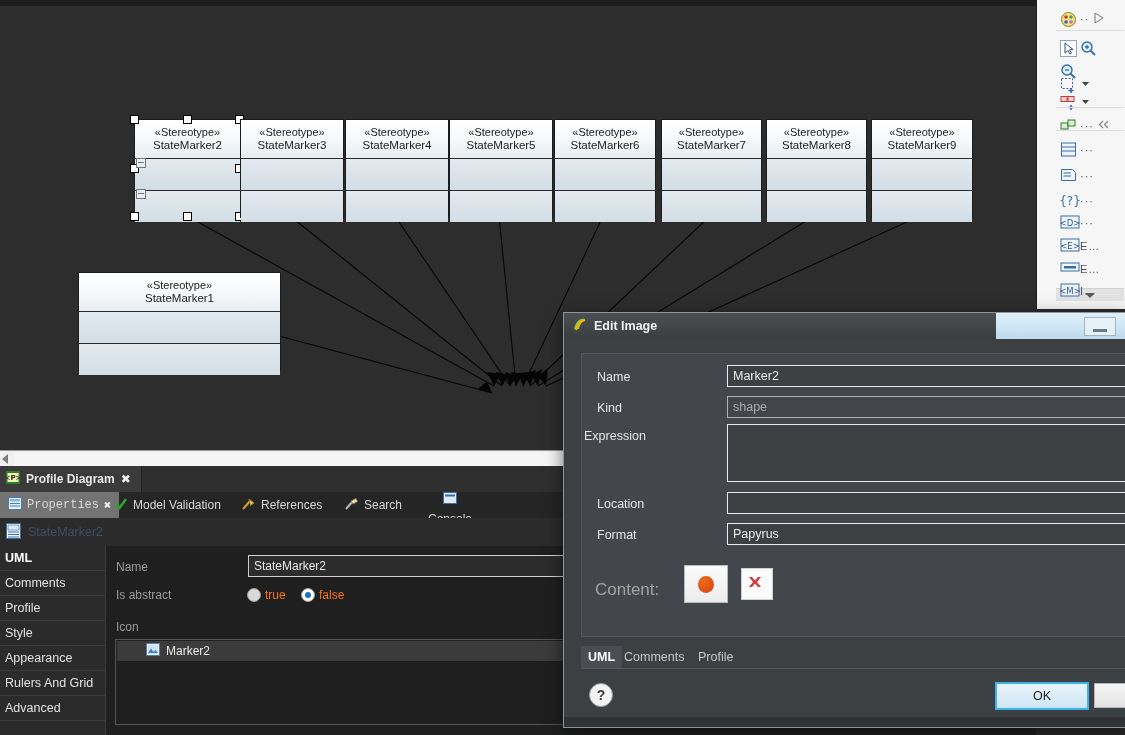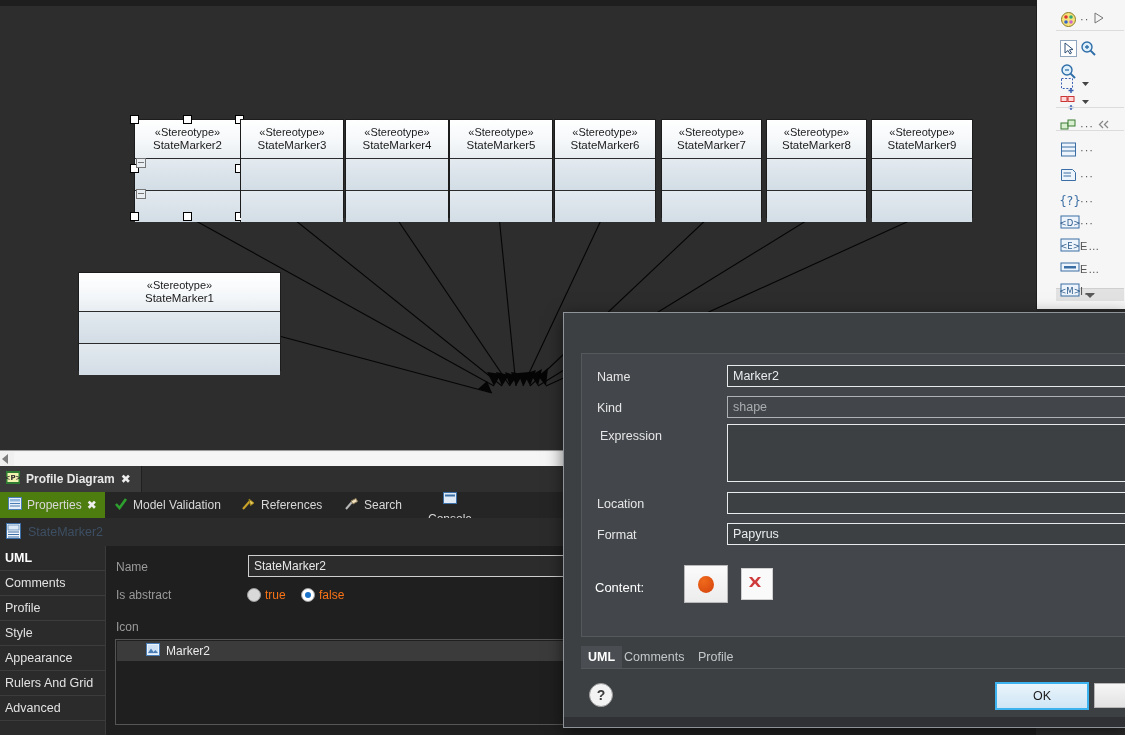--- a/index.html
+++ b/index.html
@@ -61,21 +61,21 @@
   
   #tabbar{left:0;top:466px;width:1036px;height:26px;background:#2f2f2f;border-bottom:1px solid #1b1b1b;}
   #tab-pd{position:absolute;left:0;top:0;height:26px;padding:0 10px 0 6px;display:flex;align-items:center;gap:6px;
           background:#3a3a3a;border-right:1px solid #202020;color:#e8e8e8;font-size:12px;font-weight:bold;}
   .tab-close{font-size:12px;color:#efefef;font-weight:bold;}
 
   
   #propsview{left:0;top:492px;width:1036px;height:243px;background:#2b2b2b;}
   #prop-tabs{position:absolute;left:0;top:0;width:1036px;height:26px;background:#252525;border-bottom:1px solid #1a1a1a;}
   .ptab{position:absolute;top:0;height:26px;display:flex;align-items:center;gap:5px;padding:0 8px;font-size:12px;color:#d8d8d8;}
-  .ptab.active{background:#4d7c0f;}
+  .ptab.active{background:#737373;font-family:Liberation Mono, monospace;}
   #prop-header{position:absolute;left:0;top:26px;width:1036px;height:28px;background:#2b2b2b;display:flex;align-items:center;gap:7px;padding-left:6px;}
   #prop-header .ttl{color:#3d4f63;font-size:12.5px;}
   #prop-body{position:absolute;left:0;top:54px;width:1036px;height:189px;}
   #prop-taburl{position:absolute;left:0;top:0;width:105px;height:189px;background:#2b2b2b;}
   .ltab{position:relative;height:24px;display:flex;align-items:center;padding-left:5px;font-size:12.5px;color:#e2e2e2;border-bottom:1px solid #3c3c3c;}
   .ltab.sel{font-weight:bold;color:#ffffff;}
   #prop-fields{position:absolute;left:105px;top:0;right:0;height:189px;background:#1f1f1f;border-left:1px solid #3a3a3a;}
   .fld-label{position:absolute;font-size:12px;color:#9a9a9a;}
   .fld-input{position:absolute;background:#2c2c2c;border:1px solid #cfcfcf;color:#e8e8e8;font-size:12px;
              padding:2px 5px;box-sizing:border-box;display:flex;align-items:center;}
@@ -99,21 +99,21 @@
   #dlg-min{position:absolute;right:10px;top:4px;width:30px;height:17px;background:#e6f1f8;border:1px solid #9fb6c5;}
   #dlg-min .bar{position:absolute;left:8px;top:11px;width:14px;height:3px;background:#6b7b86;}
 
   #dlg-body{position:absolute;left:0;top:26px;width:562px;height:388px;background:#3c4043;}
   #dlg-panel{position:absolute;left:17px;top:14px;width:545px;height:282px;background:#43474b;border:1px solid #56595c;}
   .dlabel{position:absolute;font-size:12.5px;color:#e6e6e6;}
   .dinput{position:absolute;background:#3c4043;border:1px solid #e8eaec;color:#e9ebed;font-size:12.5px;
           padding:2px 5px;box-sizing:border-box;display:flex;align-items:flex-start;}
   .dinput.ro{color:#a9adb0;border-color:#aeb2b5;background:#42464a;}
 
-  #content-label{position:absolute;left:29px;top:270px;font-size:13px;color:#ffffff;}
+  #content-label{position:absolute;left:29px;top:270px;font-size:17px;color:#a3a3a3;}
   #content-btn{position:absolute;left:118px;top:255px;width:42px;height:36px;
                background:linear-gradient(180deg,#fbfbfb 0%,#ececec 100%);border:1px solid #b9b9b9;}
   #content-btn .dot{position:absolute;left:13px;top:10px;width:16px;height:17px;border-radius:50%;
                     background:radial-gradient(circle at 35% 30%,#f06a1b,#d4420c);}
   #clear-btn{position:absolute;left:175px;top:258px;width:30px;height:30px;background:#fafafa;border:1px solid #cfcfcf;}
 
   #dlg-tabs{position:absolute;left:17px;top:307px;width:545px;height:22px;background:#3c4043;}
   #dlg-tabs .dt{position:absolute;top:0;height:22px;display:flex;align-items:center;padding:0 7px;font-size:12.5px;color:#c3c7ca;}
   #dlg-tabs .dt.act{background:#4a4e52;color:#ffffff;font-weight:bold;}
   #dlg-sep{position:absolute;left:17px;top:329px;width:545px;height:1px;background:#53575a;}
@@ -499,31 +499,44 @@
               </svg>
           </span>
           <span class="lbl">Marker2</span>
         </div>
       </div>
     </div>
   </div>
 </div>
 
 <div class="abs" id="dialog">
+  <div id="dlg-title">
+    <div id="dlg-title-glass"></div>
+    <span class="gl" style="z-index:2">
+      <svg width="16" height="15" viewBox="0 0 16 15">
+          <path d="M2 12 C4 4, 8 1, 13 2 C10 4, 8 7, 7 12 Z" fill="#8ec63f"></path>
+          <path d="M4 13 C6 7, 9 4, 13 3" stroke="#f7b500" stroke-width="2" fill="none"></path>
+        </svg>
+    </span>
+    <span class="t" style="z-index:2">Edit Image</span>
+    <div id="dlg-min">
+      <div class="bar"></div>
+    </div>
+  </div>
 
   <div id="dlg-body">
     <div id="dlg-panel">
 
       <div class="dlabel" style="left:15px;top:16px;">Name</div>
       <div class="dinput" style="left:145px;top:11px;width:520px;height:22px;align-items:center;">Marker2</div>
 
       <div class="dlabel" style="left:15px;top:47px;">Kind</div>
       <div class="dinput ro" style="left:145px;top:42px;width:520px;height:22px;align-items:center;">shape</div>
 
-      <div class="dlabel" style="left:18px;top:75px;">Expression</div>
+      <div class="dlabel" style="left:2px;top:75px;">Expression</div>
       <div class="dinput" style="left:145px;top:70px;width:520px;height:58px;"></div>
 
       <div class="dlabel" style="left:15px;top:143px;">Location</div>
       <div class="dinput" style="left:145px;top:138px;width:520px;height:22px;align-items:center;"></div>
 
       <div class="dlabel" style="left:15px;top:174px;">Format</div>
       <div class="dinput" style="left:145px;top:169px;width:520px;height:22px;align-items:center;">Papyrus</div>
 
       <div id="content-label" style="left:13px;top:226px;">Content:</div>
 

